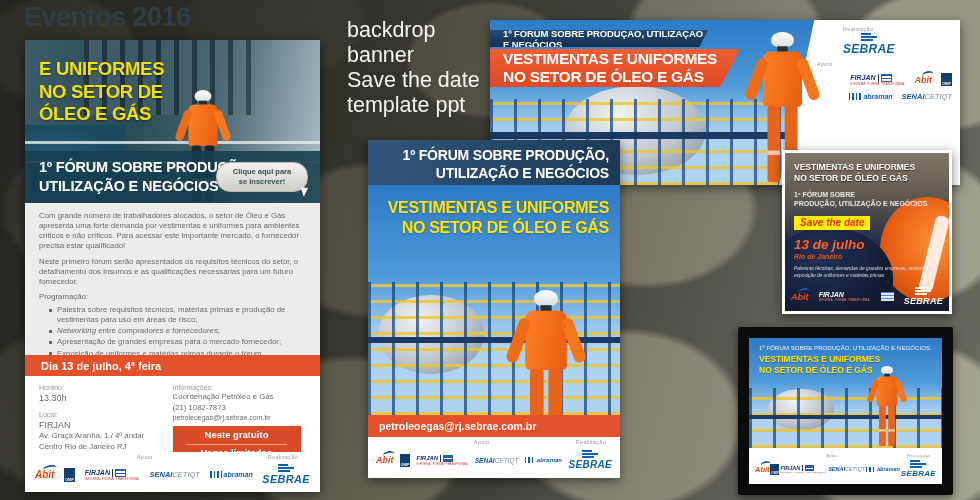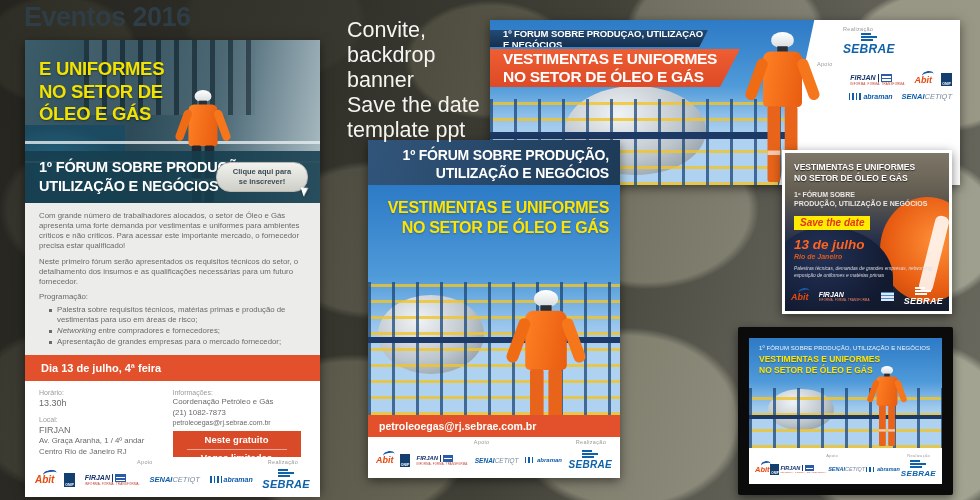--- a/index.html
+++ b/index.html
@@ -87,21 +87,21 @@
   .email-title { position:absolute; left:14px; top:18px; font-size:18.5px; line-height:1.22; font-weight:bold; color:#f2e200; letter-spacing:-.3px; text-shadow:0 1px 2px rgba(0,0,0,.4); }
   .email-band { position:absolute; left:0; right:0; bottom:0; height:52px; background:rgba(22,62,77,.88); display:flex; align-items:center; }
   .email-band .forum { padding-left:14px; color:#fff; font-size:14.5px; line-height:1.3; font-weight:bold; letter-spacing:-.2px; }
   .cta { position:absolute; right:12px; top:11px; width:92px; height:30px; background:linear-gradient(#f2f2ee,#cfcfc8); border-radius:14px; border:1px solid #b8b8b0; display:flex; flex-direction:column; justify-content:center; align-items:center; font-size:7.5px; font-weight:bold; color:#3a4a52; line-height:1.3; cursor:pointer; }
   .cursor-icon { position:absolute; right:-2px; bottom:-5px; width:0; height:0; border-left:7px solid #fff; border-top:3px solid transparent; border-bottom:7px solid transparent; transform:rotate(-18deg); filter:drop-shadow(0 1px 1px rgba(0,0,0,.5)); }
   .email-body { height:152px; background:#ececeb; padding:8px 14px; font-size:7.8px; line-height:1.3; color:#6a6a6a; overflow:hidden; }
   .email-body p { margin-bottom:5px; }
   .email-body ul { list-style:none; margin:2px 0 4px 10px; }
   .email-body li { position:relative; padding-left:8px; margin-bottom:1px; }
   .email-body li::before { content:""; position:absolute; left:0; top:3.5px; width:3px; height:3px; background:#6a6a6a; }
-  .email-dateband { height:26px; background:#e2512c; color:#fff; font-weight:bold; font-size:11px; display:flex; align-items:center; padding-left:16px; }
+  .email-dateband { height:21px; background:#e2512c; color:#fff; font-weight:bold; font-size:11px; display:flex; align-items:center; padding-left:16px; }
   .email-details { height:76px; background:#fff; display:flex; padding:7px 14px 0; }
   .ed-col { width:50%; font-size:7.8px; color:#6a6a6a; line-height:1.35; }
   .ed-label { font-size:7px; color:#9a9a9a; }
   .ed-strong { font-size:9px; }
   .ed-col .gap { height:5px; }
   .badge { margin-top:3px; width:128px; background:#d84a28; color:#fff; text-align:center; font-weight:bold; font-size:9.5px; padding:3px 0 4px; }
   .badge .b1 { border-bottom:1px solid rgba(255,255,255,.5); padding-bottom:2px; margin:0 14px 2px; }
   .email-footer { height:40px; background:#fff; position:relative; padding:0 12px; }
   .ef-labels { position:absolute; top:2px; left:0; right:0; }
   .ef-labels .l1 { position:absolute; left:38%; } .ef-labels .l2 { position:absolute; right:22px; }
@@ -153,21 +153,20 @@
 </style>
 </head>
 <body>
 
 <div class="stage">
   <div class="bg"></div>
 
   <div class="page-title">Eventos 2016</div>
 
   <div class="caption">
-    <div>Convite,</div>
     <div>backdrop</div>
     <div>banner</div>
     <div>Save the date</div>
     <div>template ppt</div>
   </div>
 
   <div class="piece backdrop">
     <div class="scene sky">
       <div class="plant-tank" style="left:16%;bottom:6%;width:30%;height:54%;"></div>
       <div class="plant-grid" style="height:52%;"></div>
@@ -263,20 +262,21 @@
       </div>
     </div>
     <div class="email-body">
       <p>Com grande número de trabalhadores alocados, o setor de Óleo e Gás apresenta uma forte demanda por vestimentas e uniformes para ambientes críticos e não críticos. Para acessar este importante mercado, o fornecedor precisa estar qualificado!</p>
       <p>Neste primeiro fórum serão apresentados os requisitos técnicos do setor, o detalhamento dos insumos e as qualificações necessárias para um futuro fornecedor.</p>
       <p style="margin-bottom:3px;">Programação:</p>
       <ul>
         <li>Palestra sobre requisitos técnicos, matérias primas e produção de vestimentas para uso em áreas de risco;</li>
         <li><i>Networking</i><span> entre compradores e fornecedores;</span></li>
         <li>Apresentação de grandes empresas para o mercado fornecedor;</li>
+        <li>Exposição de uniformes e matérias primas durante o fórum.</li>
       </ul>
 
     </div>
     <div class="email-dateband">
         <span>Dia 13 de julho, 4ª feira</span>
       </div>
     <div class="email-details">
       <div class="ed-col">
         <div class="ed-label">Horário:</div>
         <div class="ed-strong">13.30h</div>

